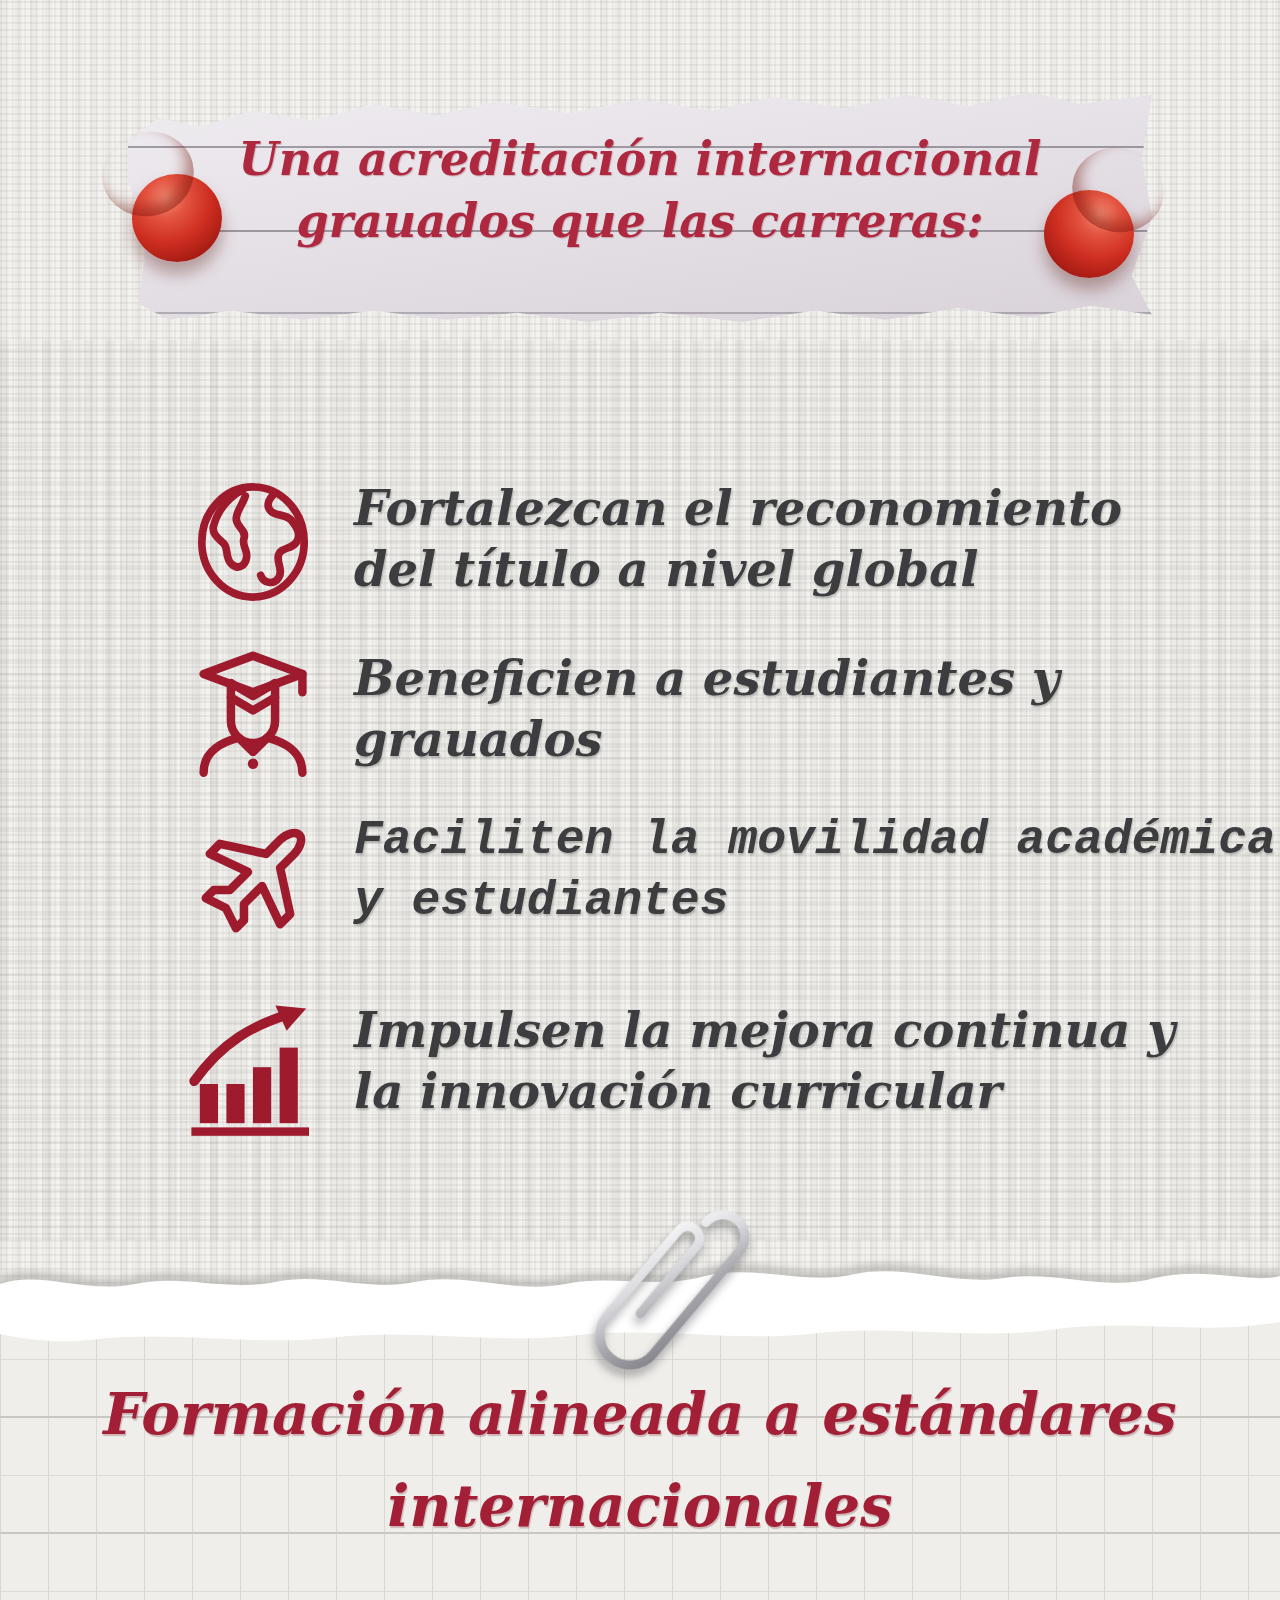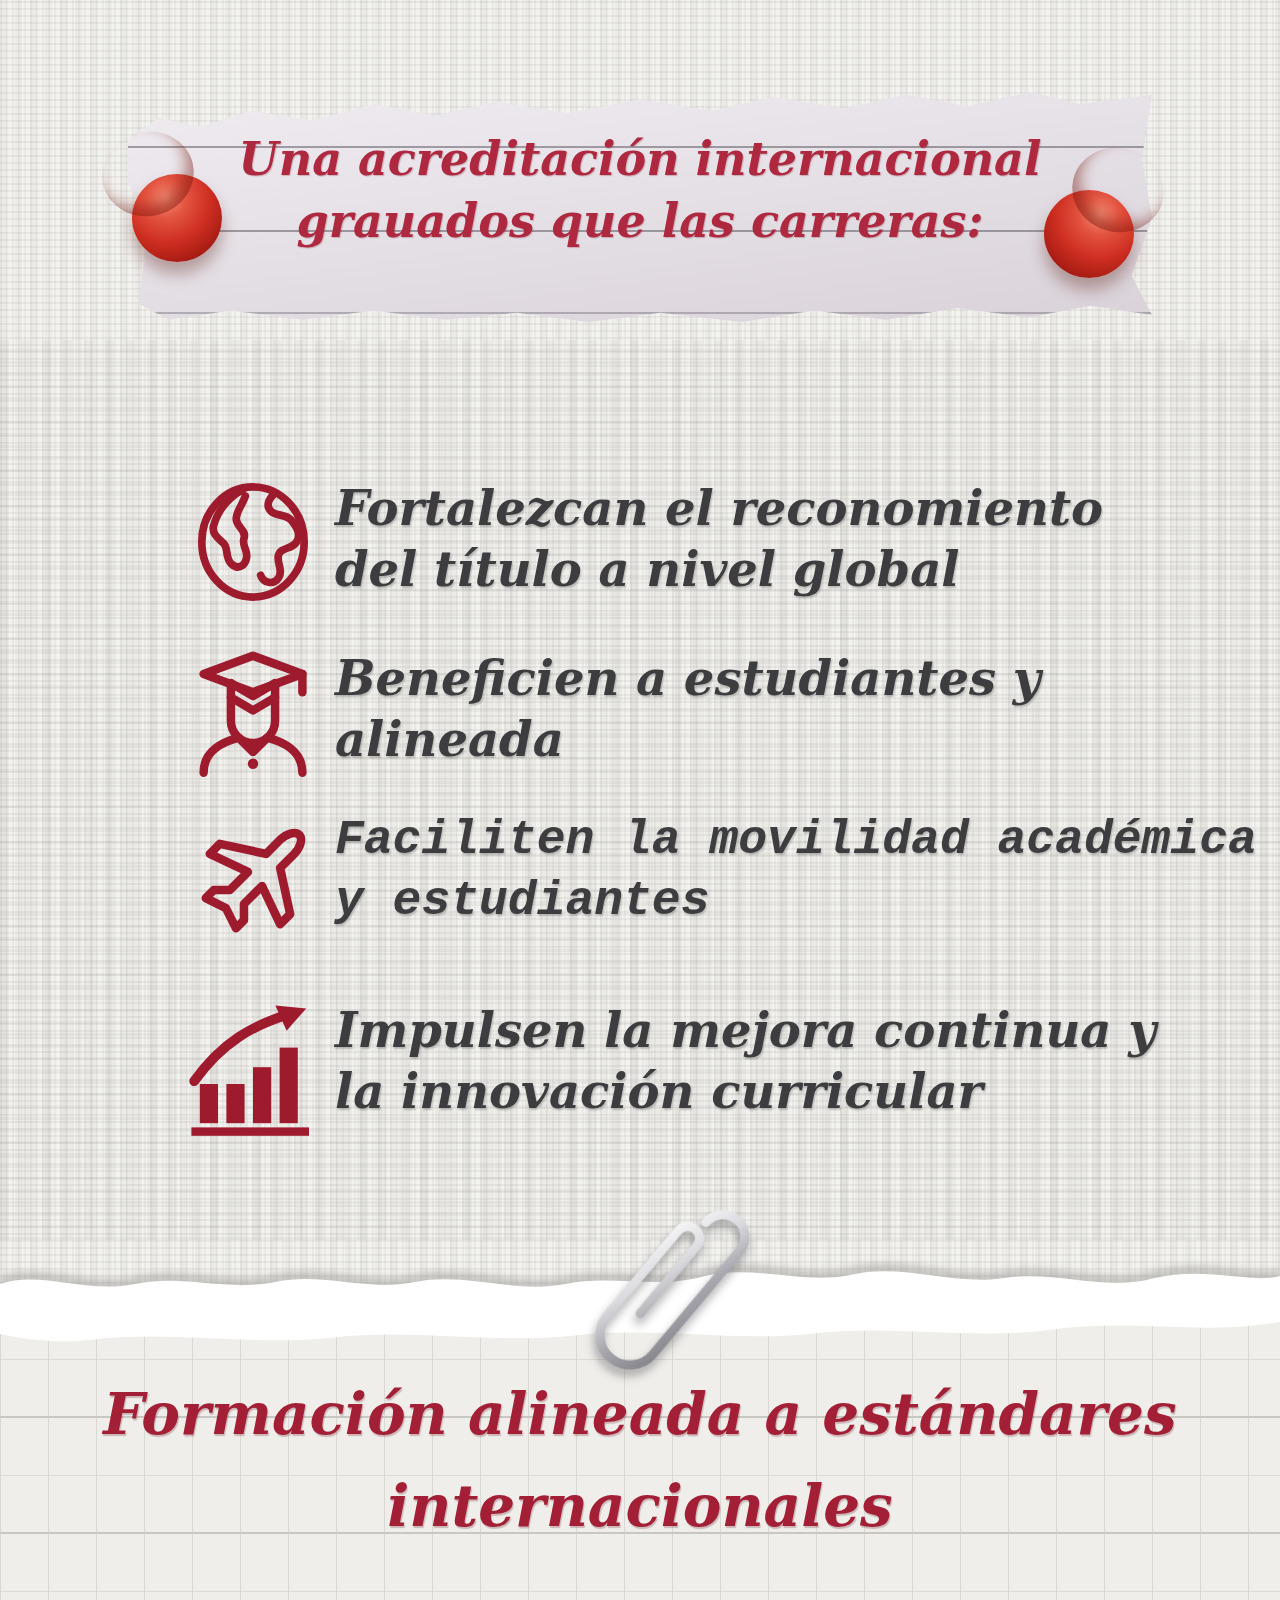--- a/index.html
+++ b/index.html
@@ -40,21 +40,21 @@
   .pin-base{position:absolute;left:30px;top:42px;width:90px;height:88px;border-radius:50%;
     background:radial-gradient(circle at 38% 28%, #f58d74 0%, #e35340 24%, #ce2e21 52%, #a31a12 80%, #8a130b 100%);
     box-shadow:0 12px 16px rgba(90,25,18,.35);}
   .pin-cap{position:absolute;left:0;top:0;width:92px;height:84px;border-radius:50%;
     transform:rotate(-14deg);
     background:radial-gradient(circle at 42% 32%, #f4english 0%, #f2836d 0%, #e25440 28%, #cf3022 58%, #aa1c13 88%, #931409 100%);
     box-shadow:inset -6px -10px 14px rgba(120,20,12,.45);}
   .pin-right{transform:scaleX(-1);}
 
   
-  .bullet{position:absolute;left:170px;display:flex;align-items:flex-start;}
+  .bullet{position:absolute;left:170px;display:flex;align-items:flex-start;gap:19px;}
   .bullet-icon{width:165px;display:flex;justify-content:center;flex:0 0 165px;}
   .bullet-text{color:#3d3d3f;font-style:italic;font-weight:bold;font-size:48px;line-height:61px;
     text-shadow:1px 2px 2px rgba(40,40,40,.25);white-space:nowrap;}
   .b1{top:478px;}  .b2{top:648px;}  .b3{top:810px;font-family:Liberation Mono, monospace;}  .b4{top:1000px;}
 
   
   .grid-paper{position:absolute;left:0;top:1302px;width:1280px;height:298px;
     background-color:#efeeea;
     background-image:
       linear-gradient(0deg,#c8c7c2 2px,transparent 2px),
@@ -120,21 +120,21 @@
         <path d="M88 20 L88 34"></path>
         <path d="M33 27 L50 37 L67 27"></path>
         <path d="M33 38 L50 48 L67 38 L67 27"></path>
         <path d="M33 27 L33 56 A17 17 0 0 0 67 56 L67 38"></path>
         <path d="M12 96 C12 78 28 72 39 69 L50 80 L61 69 C72 72 88 78 88 96"></path>
         <circle cx="50" cy="89" r="4" fill="#9e1b2e" stroke="none"></circle>
       </svg>
     </div>
     <div class="bullet-text">
       <div>Beneficien a estudiantes y</div>
-      <div>alineada</div>
+      <div>grauados</div>
     </div>
   </div>
 
   <div class="bullet b3">
     <div class="bullet-icon">
       <svg width="142" height="142" viewBox="0 0 100 100" fill="none" stroke="#9e1b2e" stroke-width="6" stroke-linejoin="round" stroke-linecap="round">
         <g transform="rotate(45 50 50)">
           <path d="M50 4 C54 4 57 10 57 16 L57 30 L85 48 L85 58 L57 48 L57 66 L65 74 L65 82 L50 77 L35 82 L35 74 L43 66 L43 48 L15 58 L15 48 L43 30 L43 16 C43 10 46 4 50 4 Z"></path>
         </g>
       </svg>

